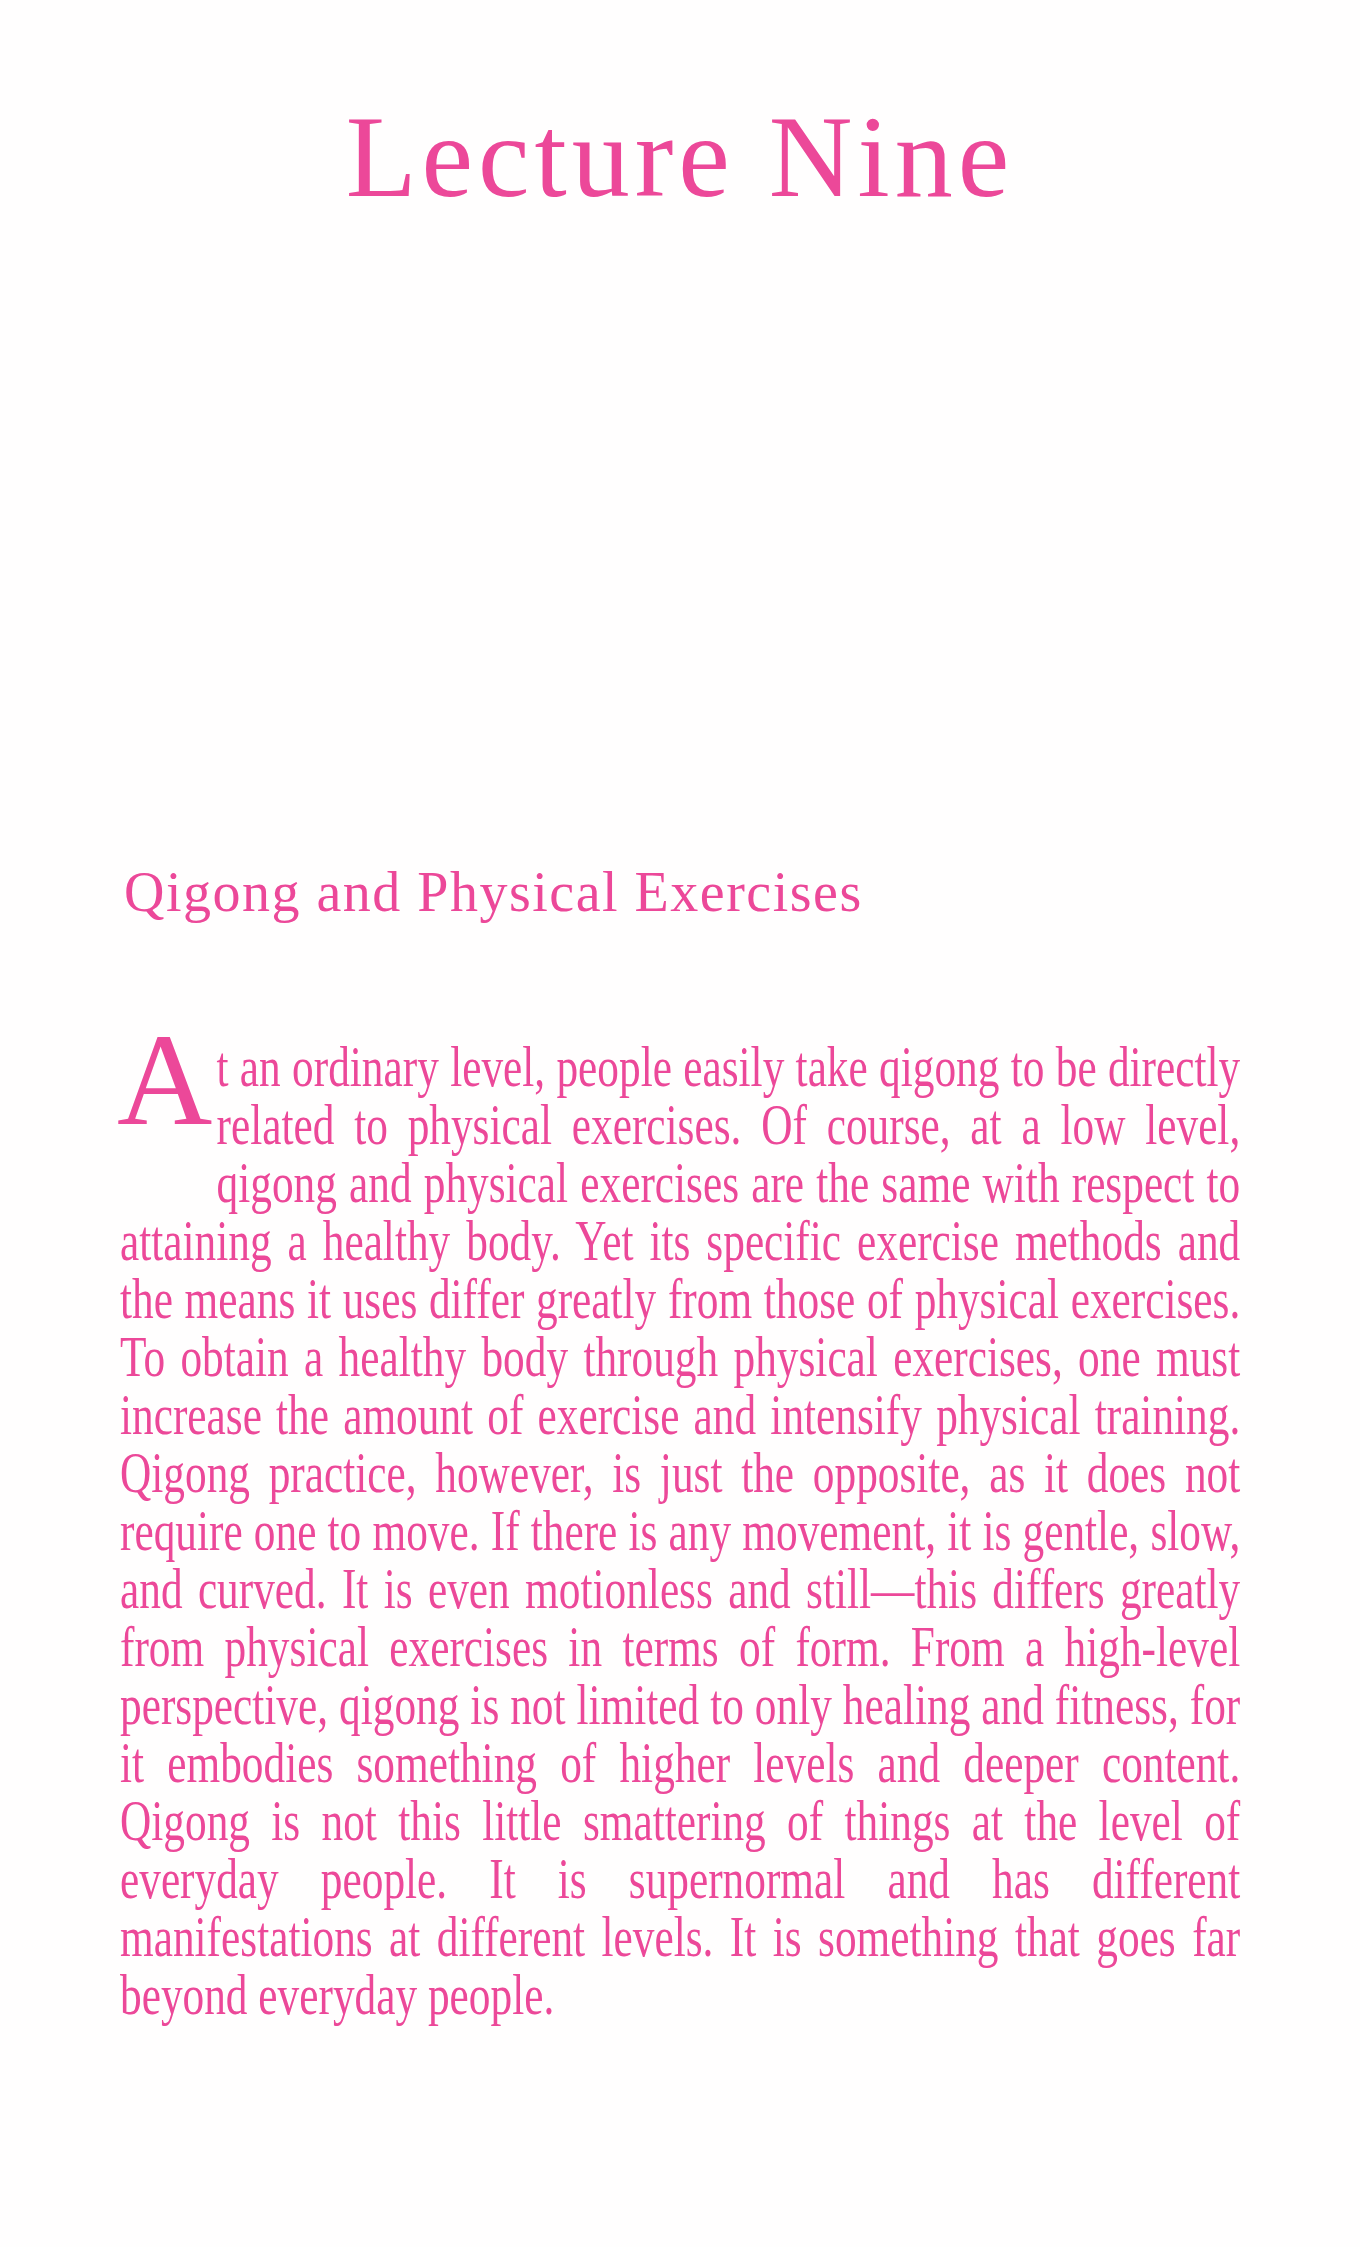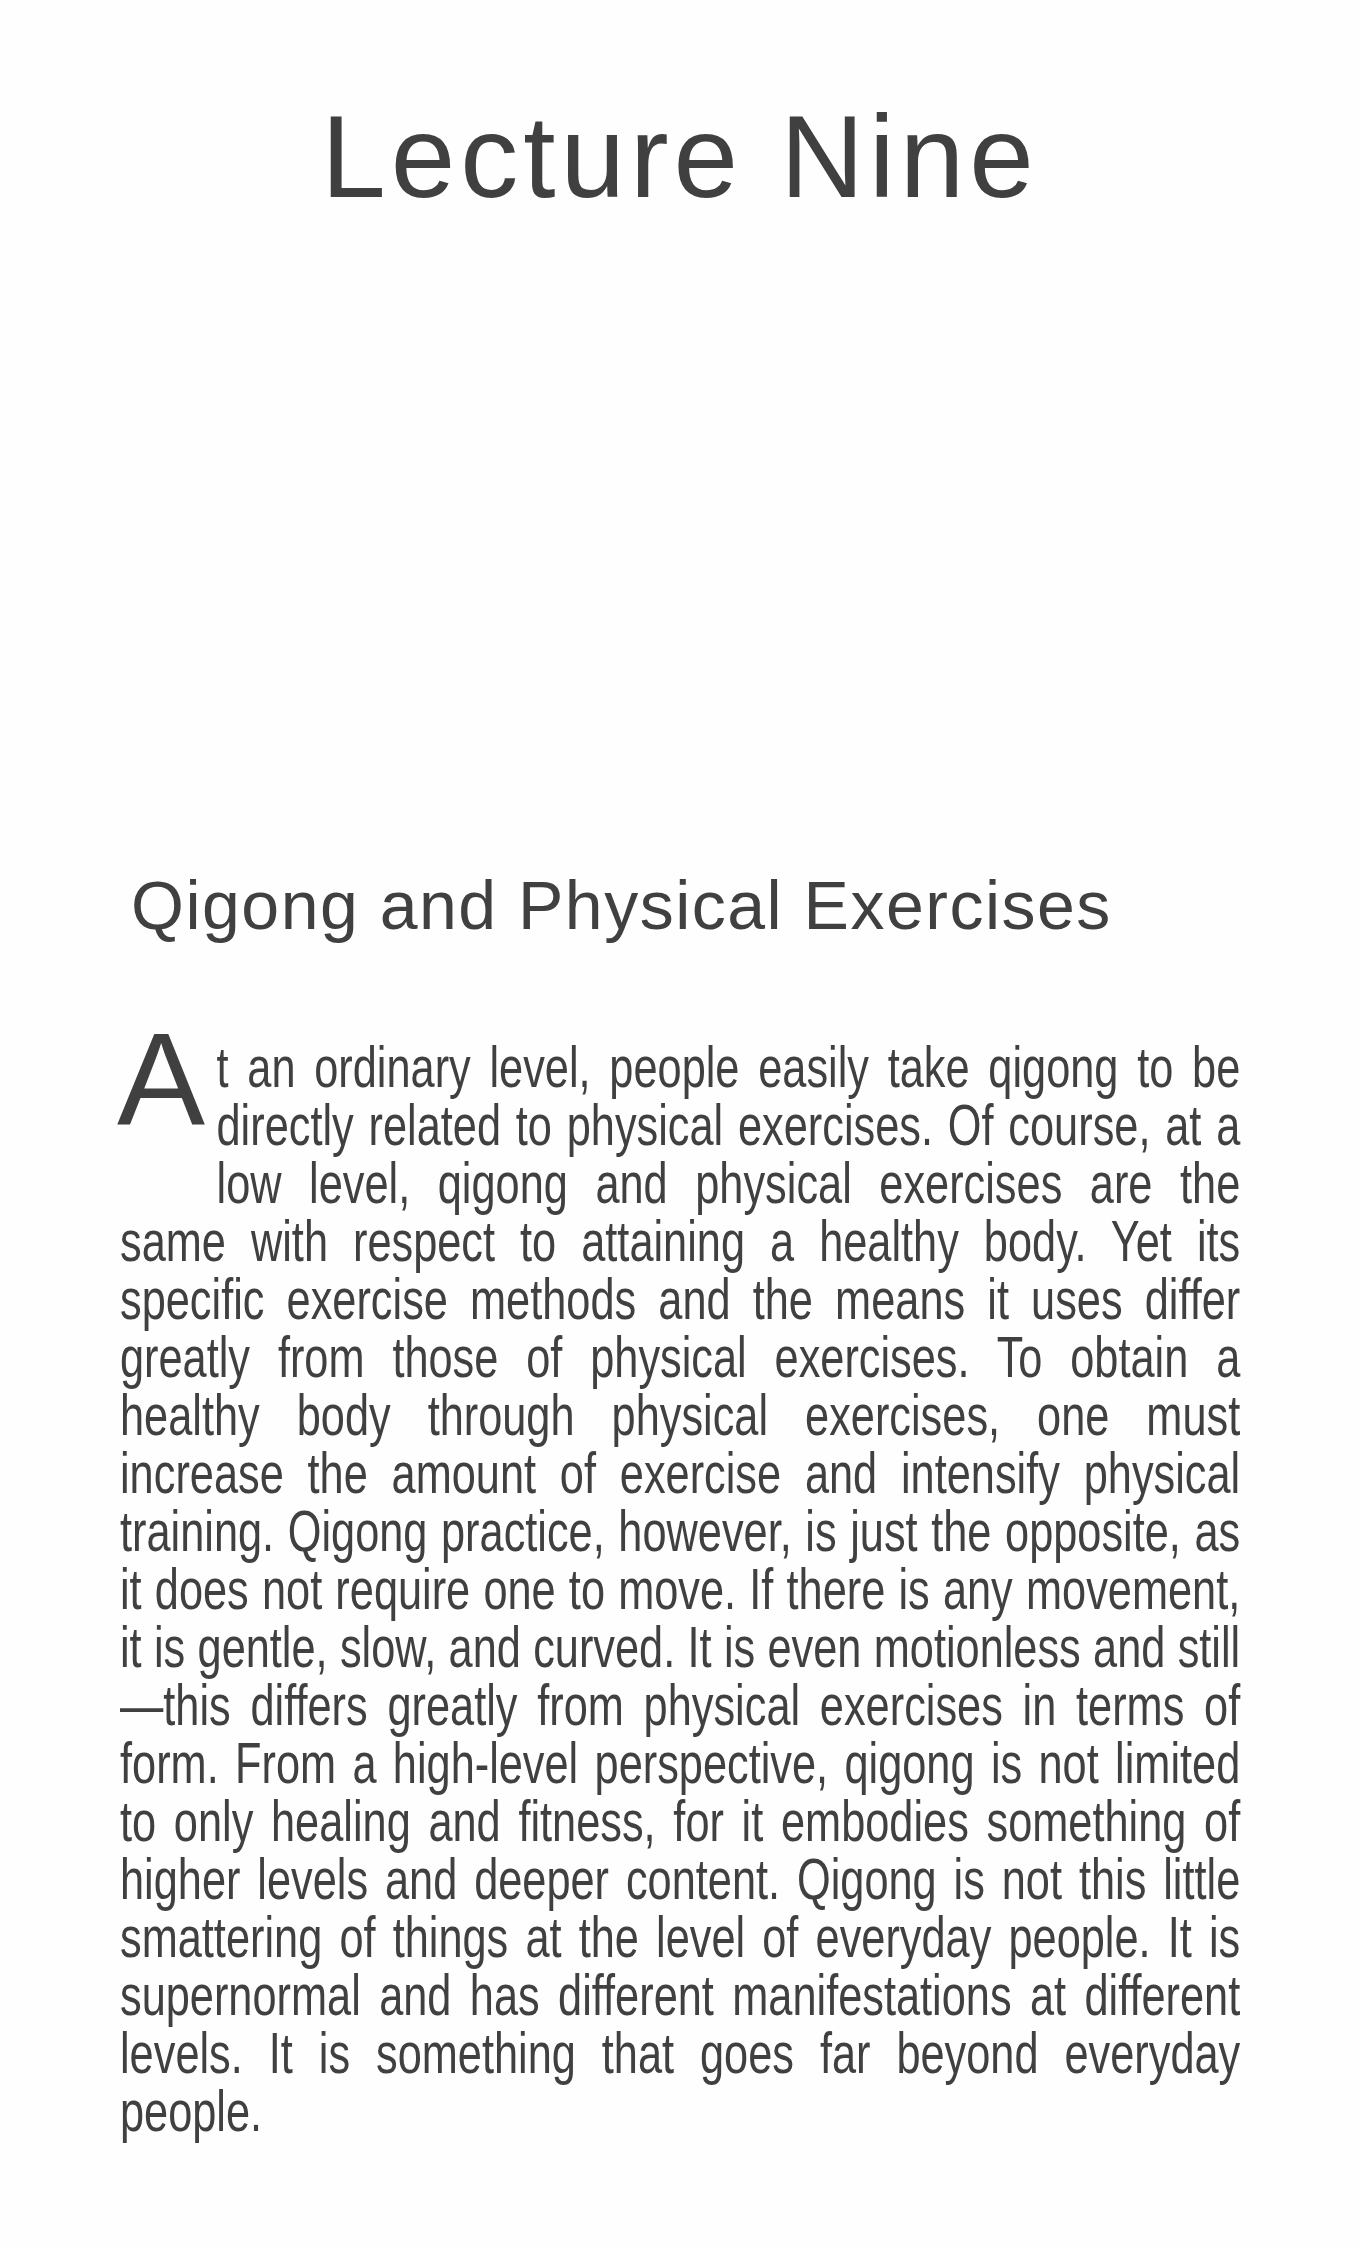--- a/index.html
+++ b/index.html
@@ -5,43 +5,43 @@
   html, body {
     margin: 0;
     padding: 0;
     background: #ffffff;
   }
   .page {
     position: relative;
     width: 1360px;
     height: 2247px;
     background: #fffefe;
-    color: #404040;
-    font-family: Liberation Sans, sans-serif;
+    color: #ec4899;
+    font-family: Liberation Serif, serif;
     overflow: hidden;
   }
   .chapter-title {
     position: absolute;
     top: 94px;
     left: 0;
     width: 100%;
     margin: 0;
     text-align: center;
     font-size: 116px;
     font-weight: 400;
     line-height: 1.1;
     letter-spacing: 5px;
     white-space: nowrap;
   }
   .section-heading {
     position: absolute;
     top: 860px;
     left: 120px;
-    margin: 11px;
-    font-size: 68px;
+    margin: 4px;
+    font-size: 56px;
     font-weight: 400;
     line-height: 1;
     letter-spacing: 1.5px;
     white-space: nowrap;
   }
   .body-text {
     position: absolute;
     top: 1038px;
     left: 120px;
     width: 1474px;

